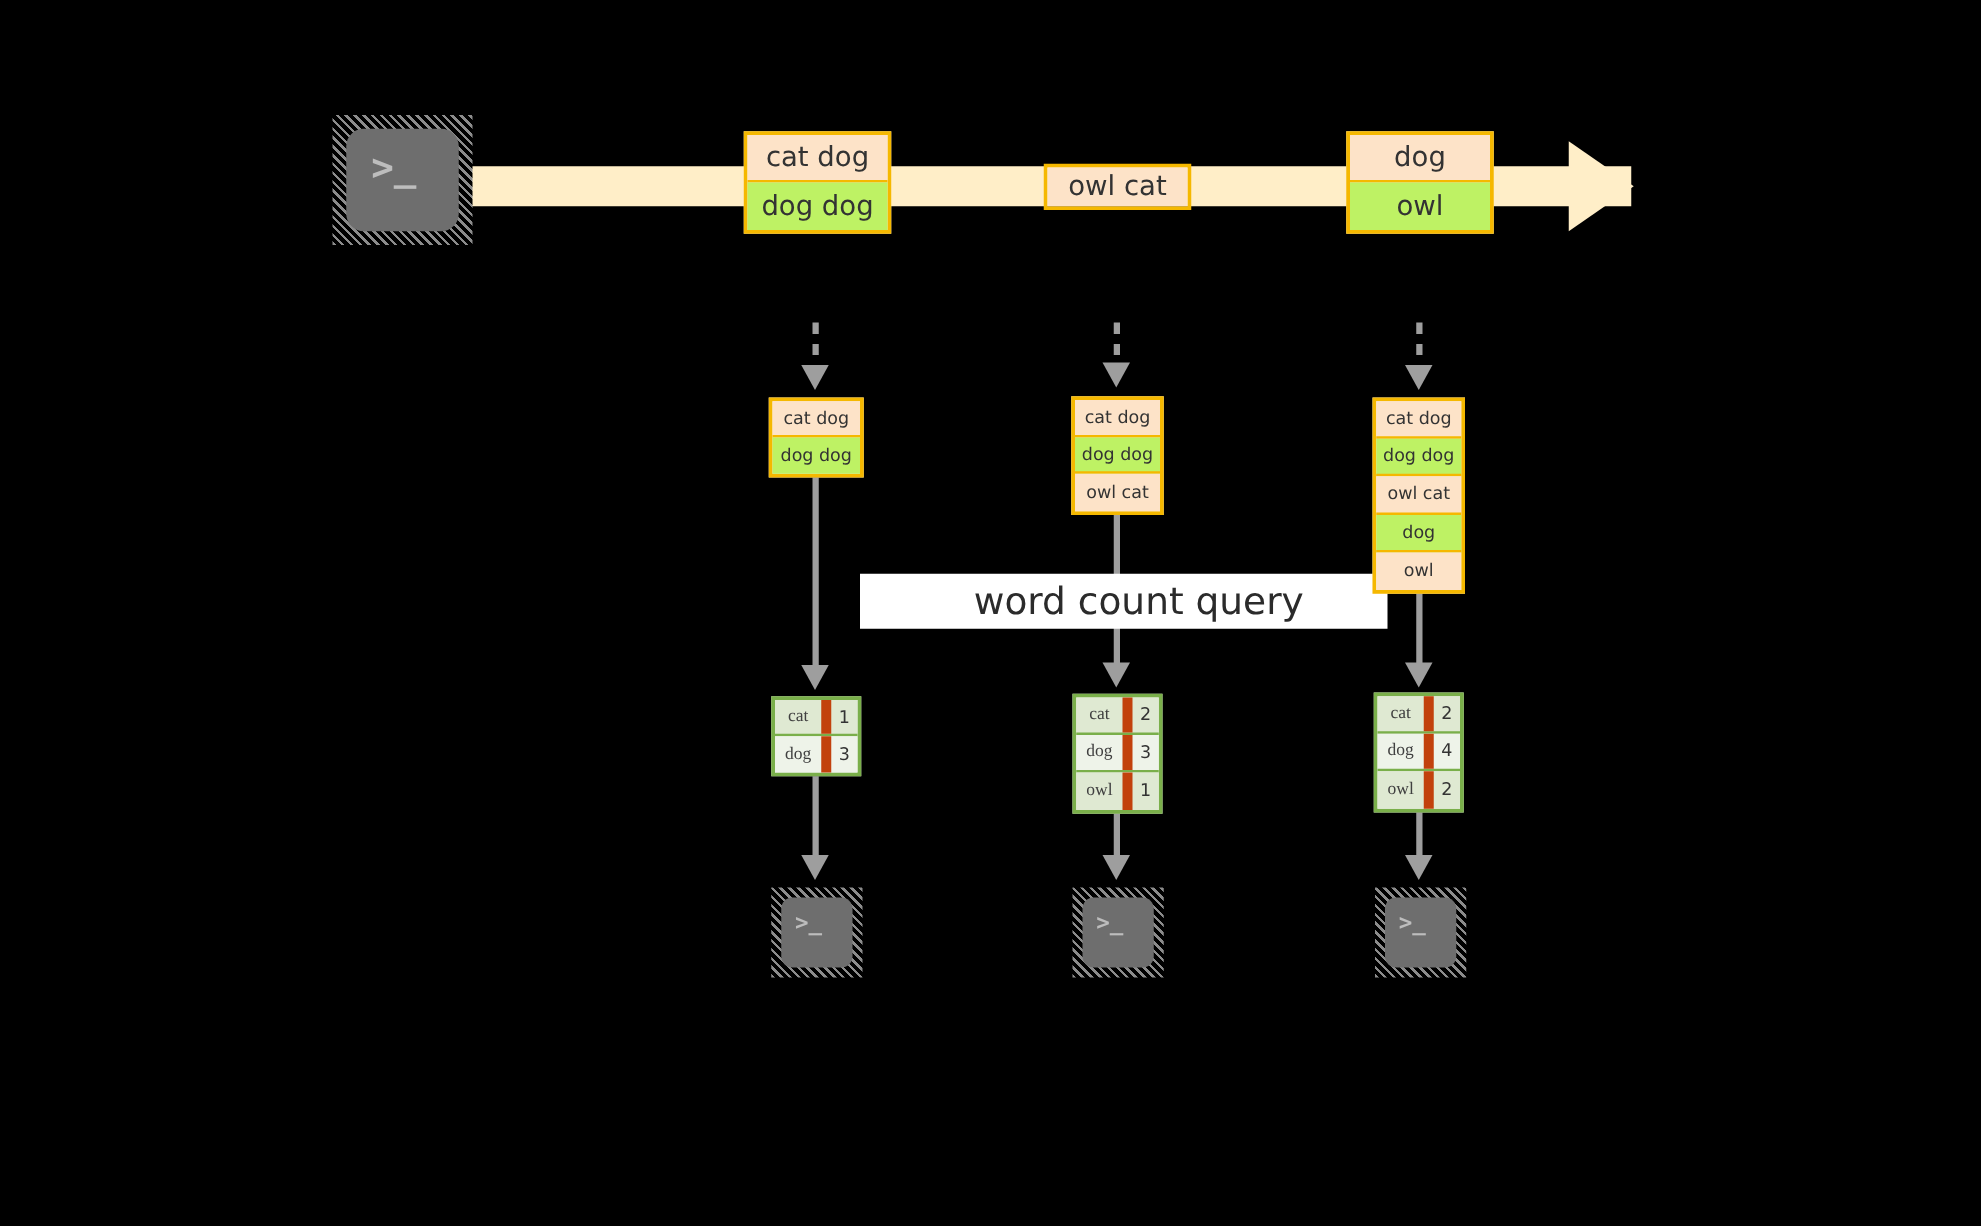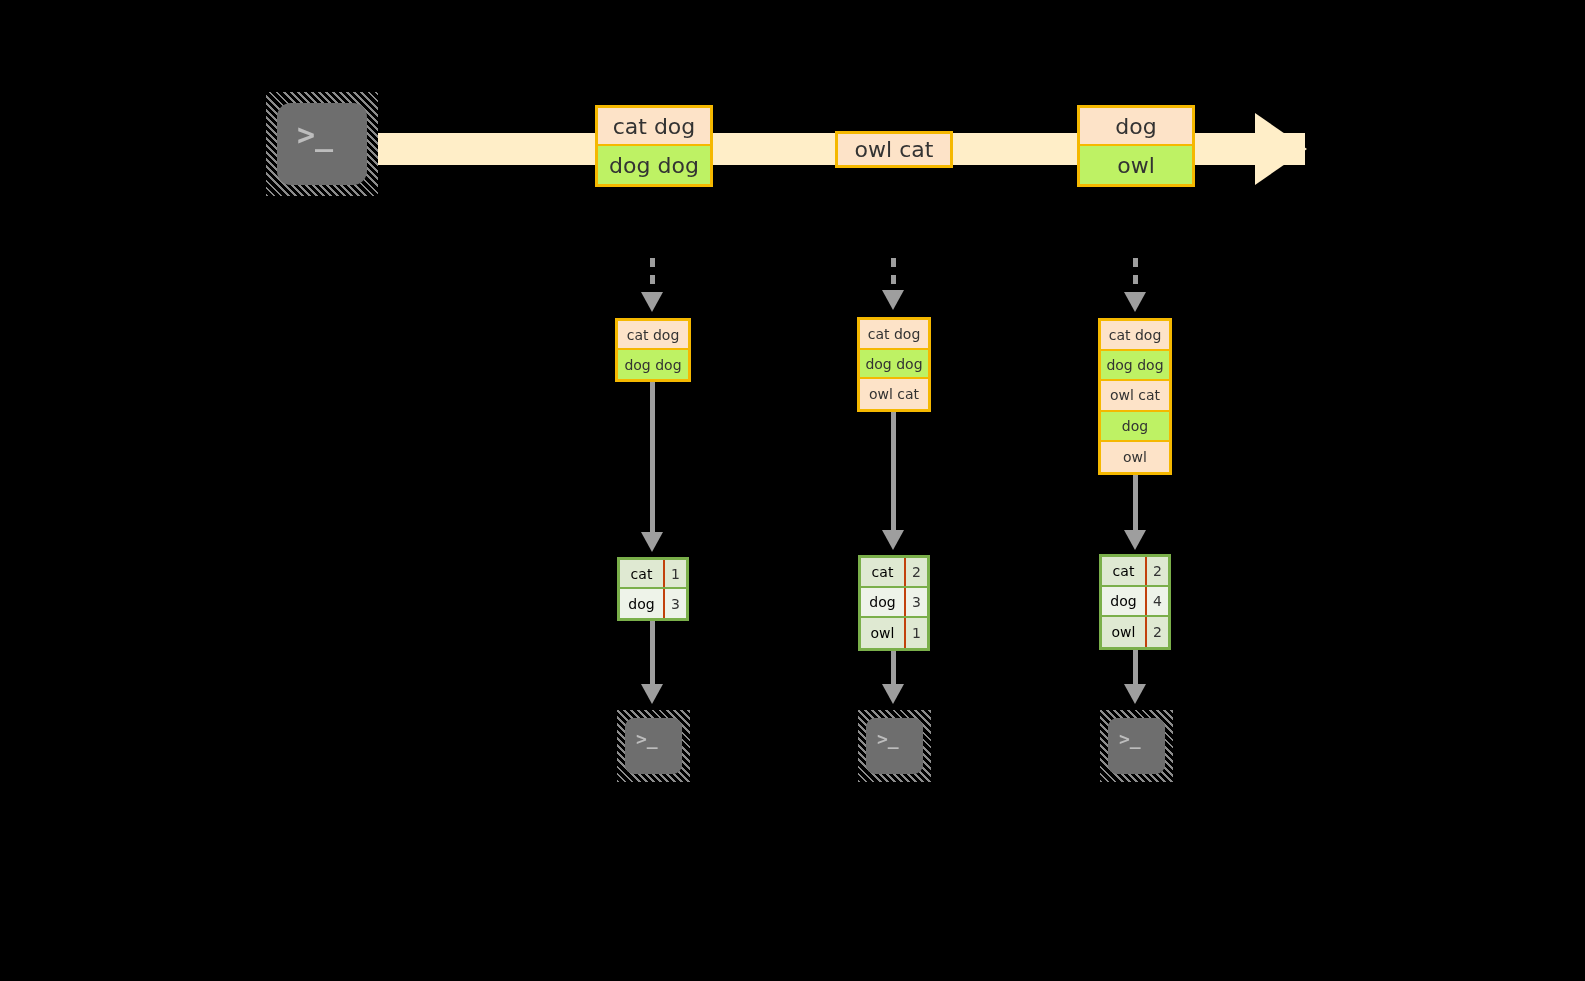--- a/index.html
+++ b/index.html
@@ -93,22 +93,23 @@
     border-bottom: 2px solid #7aaf4a;
     background: #dfe9d2;
   }
   .gtable .grow:last-child { border-bottom: none; }
   .gtable .grow.alt { background: #eef3e9; }
   .gtable .gcell-word {
     box-sizing: border-box;
     display: flex;
     align-items: center;
     justify-content: center;
-    border-right: 2px solid #c2410c;
-    color: #000000;
+    border-right: 8px solid #c2410c;
+    color: #404040;
+    font-family: Liberation Serif, serif;
   }
   .gtable .gcell-num {
     box-sizing: border-box;
     display: flex;
     align-items: center;
     justify-content: center;
     color: #333333;
   }
 
   
@@ -279,14 +280,17 @@
 
   <div class="vline" style="left:1133px; top:650px; width:5px; height:36px;"></div>
   <div class="vhead" style="left:1124px; top:684px;"></div>
 
   <div class="term" style="left:1100px; top:710px; width:73px; height:72px;">
     <div class="hatch"></div>
     <div class="body" style="left:8px; top:8px; width:57px; height:56px; border-radius:9px;"></div>
     <div class="glyph" style="left:19px; top:20px; font-size:18px;">&gt;_</div>
   </div>
 
+  <div class="label-band" style="left:688px; top:459px; width:422px; height:44px;">
+    <span style="font-size:30px; transform:translateX(12px);">word count query</span>
+  </div>
 
 </div>
 
 </body></html>

